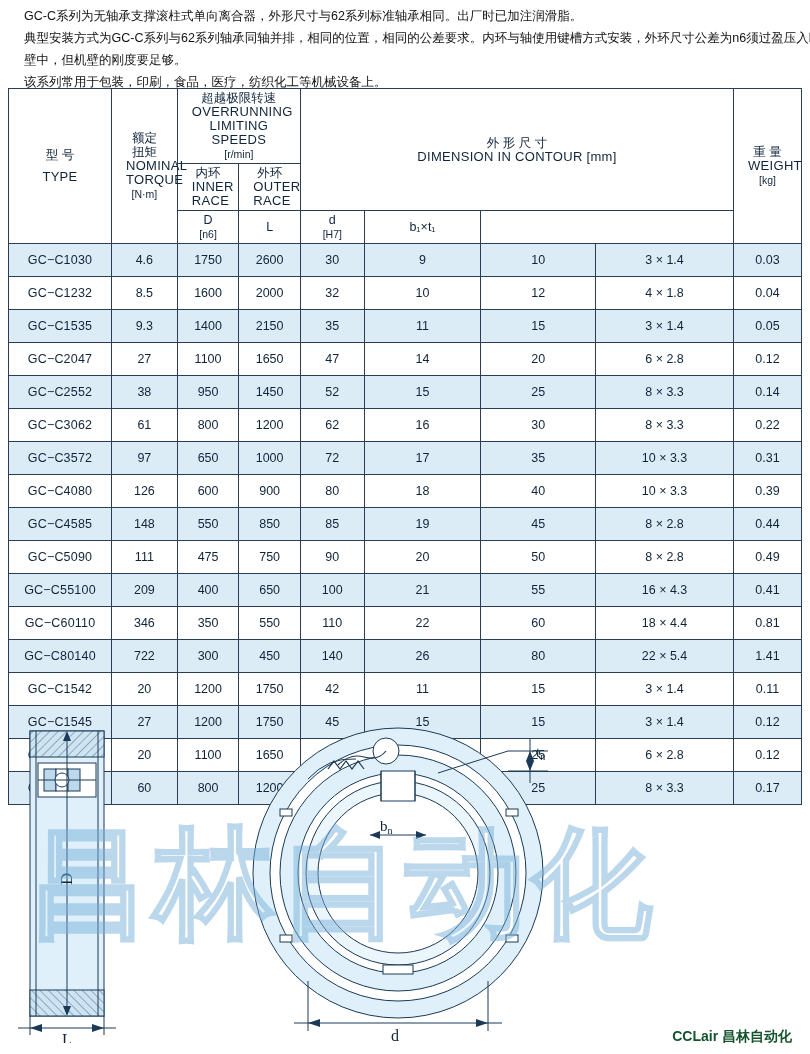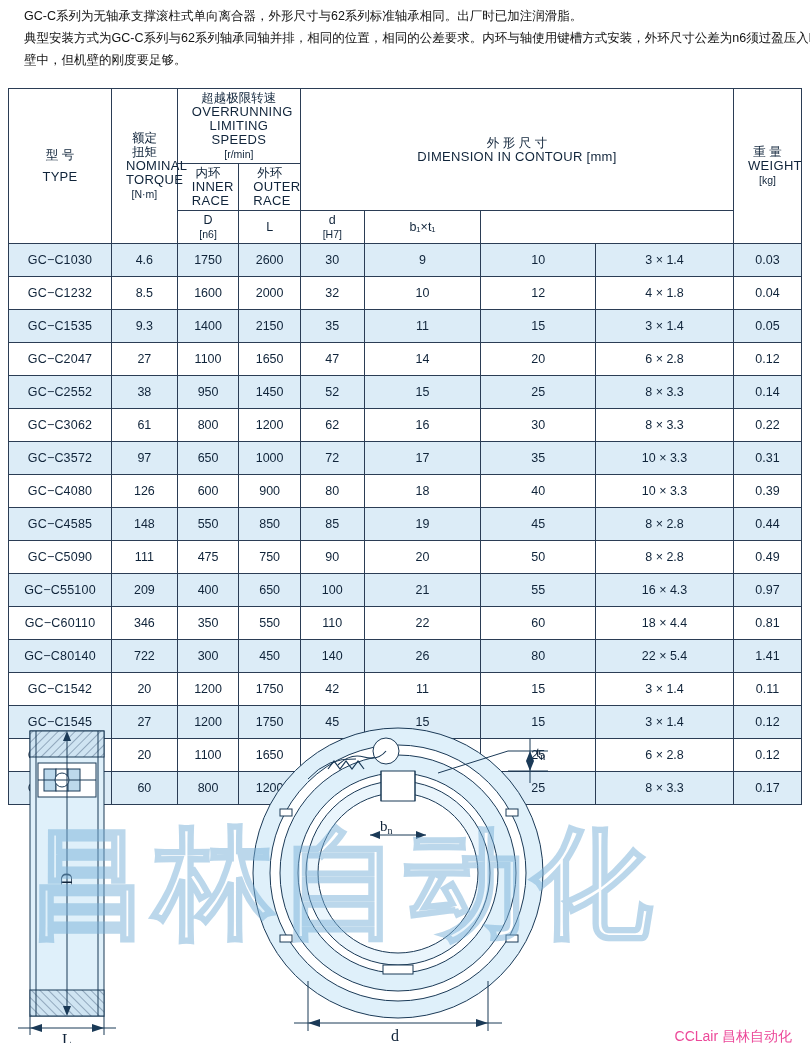--- a/index.html
+++ b/index.html
@@ -126,33 +126,34 @@
     top: 804px;
     font-size: 120px;
     letter-spacing: 6px;
     -webkit-text-stroke: 2.5px rgba(120,175,215,0.5);
   }
   .footer {
     position: absolute;
     right: 18px;
     bottom: 8px;
     font-size: 14px;
-    font-weight: normal;
-    color: #ec4899;
+    font-weight: bold;
+    color: #14532d;
   }
 </style>
 </head>
 <body>
 
 <div class="page">
 
   <div class="intro">
     <p>GC-C系列为无轴承支撑滚柱式单向离合器，外形尺寸与62系列标准轴承相同。出厂时已加注润滑脂。</p>
     <p>典型安装方式为GC-C系列与62系列轴承同轴并排，相同的位置，相同的公差要求。内环与轴使用键槽方式安装，外环尺寸公差为n6须过盈压入k7的机</p>
     <p>壁中，但机壁的刚度要足够。</p>
+    <p>该系列常用于包装，印刷，食品，医疗，纺织化工等机械设备上。</p>
   </div>
 
 
   <div class="table-wrap">
     <table class="spec">
       <colgroup>
         <col class="c-type">
           <col class="c-torque">
           <col class="c-inner">
           <col class="c-outer">
@@ -333,21 +334,21 @@
           </tr>
           <tr class="band">
             <td class="model">GC−C55100</td>
             <td>209</td>
             <td>400</td>
             <td>650</td>
             <td>100</td>
             <td>21</td>
             <td>55</td>
             <td>16 × 4.3</td>
-            <td>0.97</td>
+            <td>0.41</td>
           </tr>
           <tr class="plain">
             <td class="model">GC−C60110</td>
             <td>346</td>
             <td>350</td>
             <td>550</td>
             <td>110</td>
             <td>22</td>
             <td>60</td>
             <td>18 × 4.4</td>

